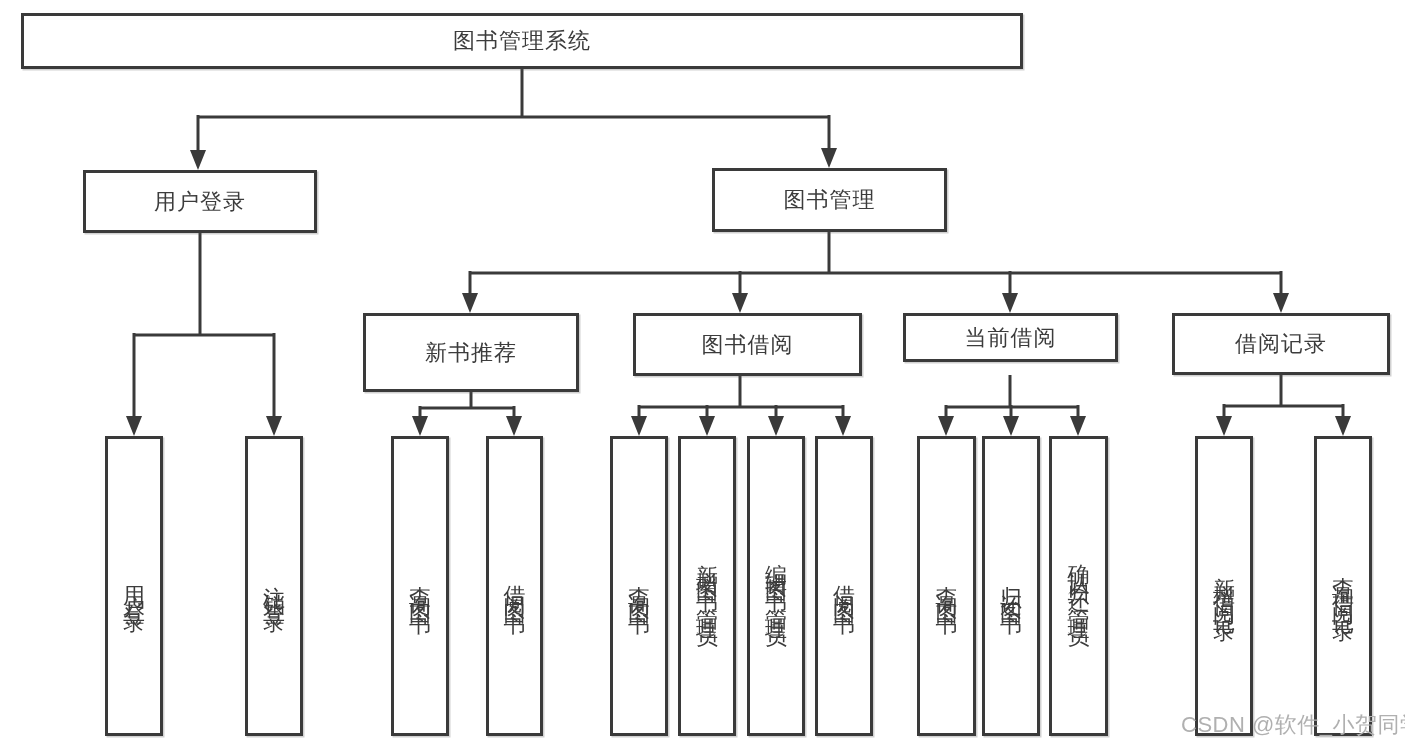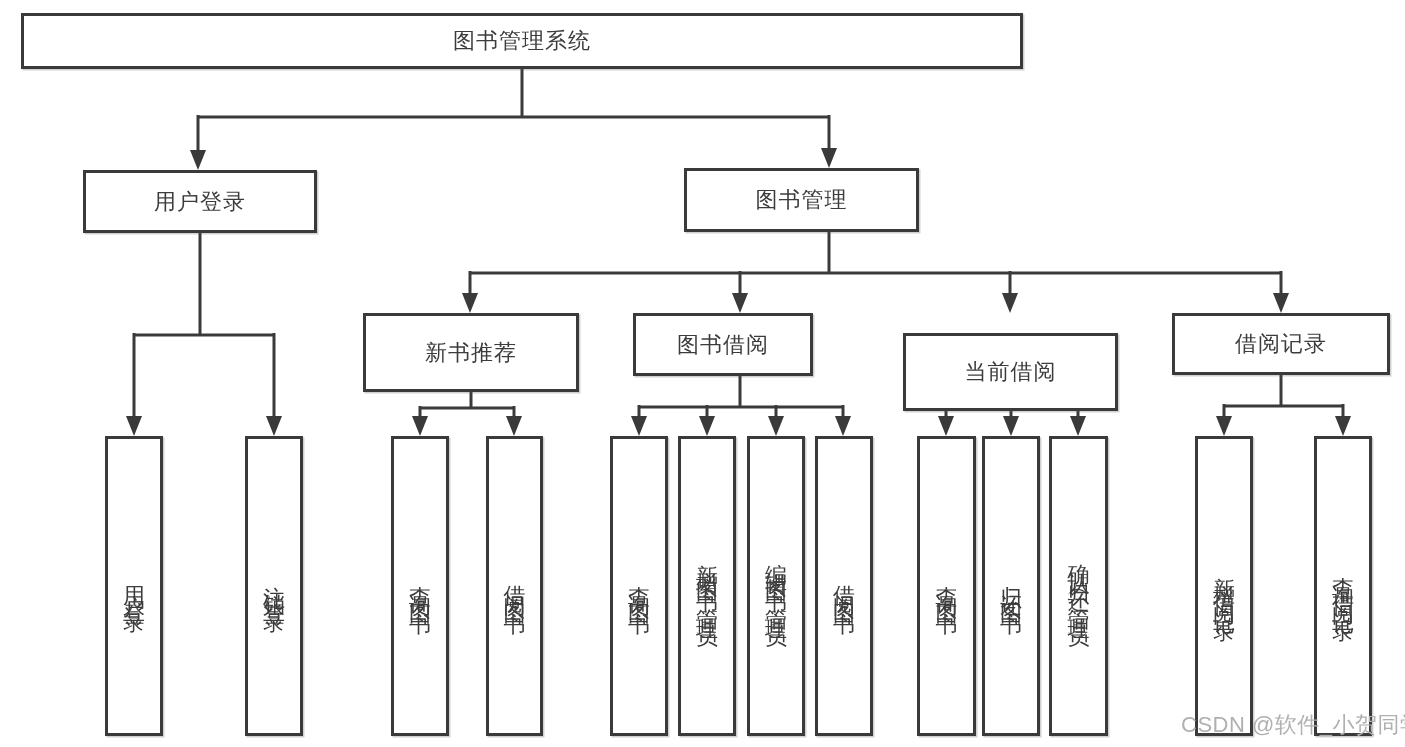--- a/index.html
+++ b/index.html
@@ -110,31 +110,31 @@
     </g>
   </svg>
 
   <div class="node" style="left:21px; top:13px; width:1002px; height:56px;">
     <span>图书管理系统</span>
   </div>
 
   <div class="node" style="left:83px; top:170px; width:234px; height:63px;">
     <span>用户登录</span>
   </div>
-  <div class="node" style="left:684px; top:168px; width:235px; height:64px;">
+  <div class="node" style="left:712px; top:168px; width:235px; height:64px;">
     <span>图书管理</span>
   </div>
 
   <div class="node" style="left:363px; top:313px; width:216px; height:79px;">
     <span>新书推荐</span>
   </div>
-  <div class="node" style="left:633px; top:313px; width:180px; height:63px;">
+  <div class="node" style="left:633px; top:313px; width:229px; height:63px;">
     <span>图书借阅</span>
   </div>
-  <div class="node" style="left:903px; top:313px; width:215px; height:78px;margin-top:20px;">
+  <div class="node" style="left:903px; top:313px; width:215px; height:49px;">
     <span>当前借阅</span>
   </div>
   <div class="node" style="left:1172px; top:313px; width:218px; height:62px;">
     <span>借阅记录</span>
   </div>
 
   <div class="node leaf" style="left:105px; top:436px; width:58px; height:300px;">
     <span>用户登录</span>
   </div>
   <div class="node leaf" style="left:245px; top:436px; width:58px; height:300px;">

